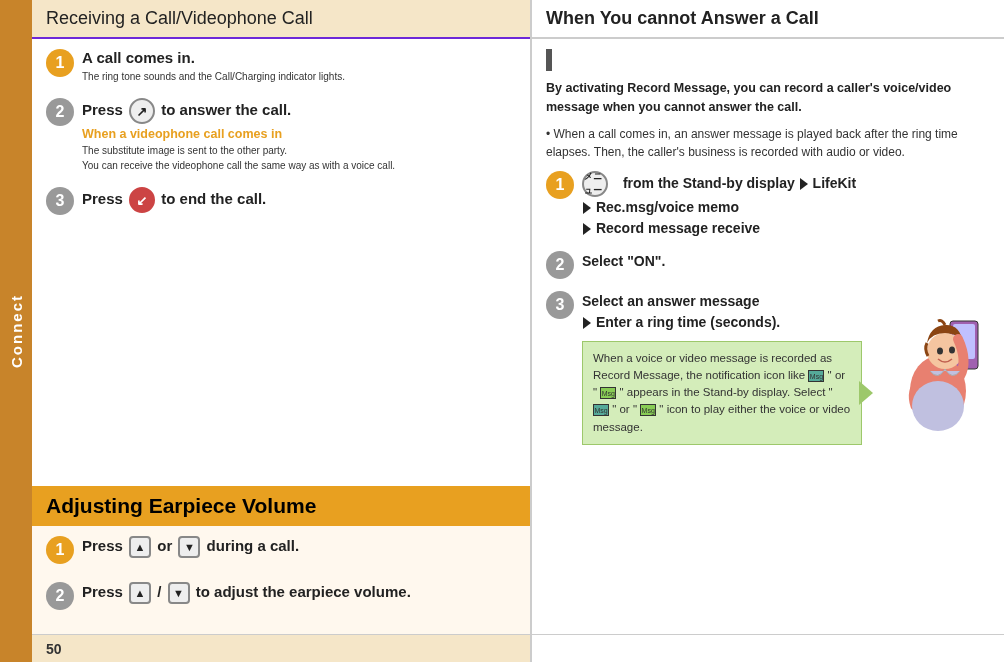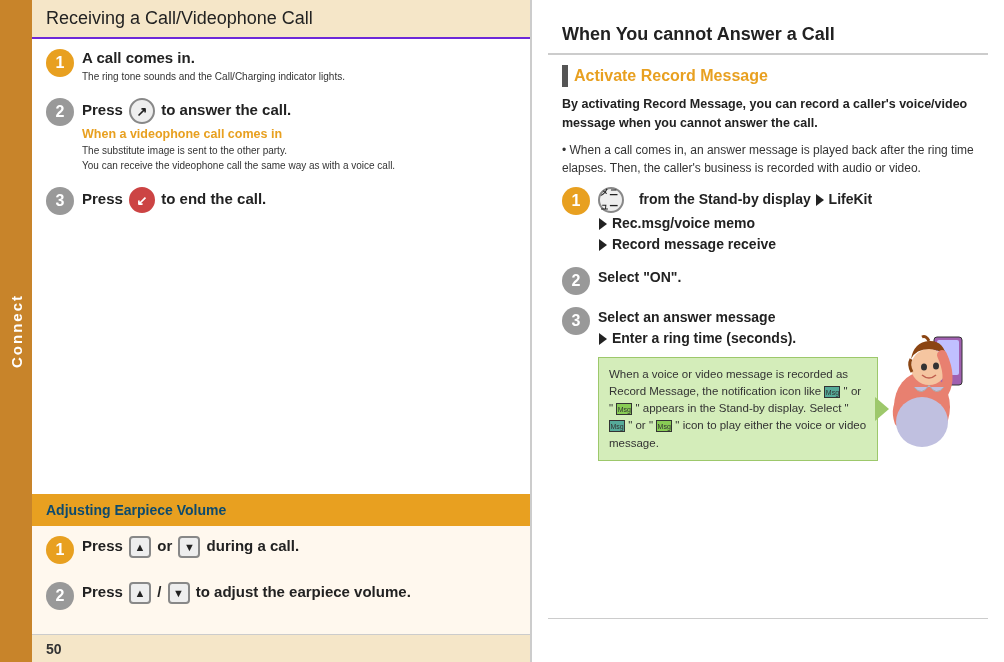--- a/index.html
+++ b/index.html
@@ -59,23 +59,23 @@
       border-bottom: 2px solid #6d28d9;
       padding: 8px 14px;
       font-size: 18px;
       font-weight: normal;
       color: #222;
     }
 
     .section-header-orange {
       background: #e8a020;
       padding: 8px 14px;
-      font-size: 14px;
-      font-weight: bold;
-      color: #0c4a6e;
+      font-size: 21px;
+      font-weight: bold;
+      color: #000000;
     }
 
     .left-top {
       flex: 1;
       padding: 10px 14px;
       background: #fff;
     }
 
     .left-bottom-content {
       padding: 10px 14px;
@@ -157,21 +157,21 @@
       border-radius: 50%;
       background: #eee;
       font-size: 13px;
       vertical-align: middle;
       margin: 0 2px;
     }
 
     
     .right-col {
       flex: 1;
-      padding: 16px;
+      padding: 0;
       background: #fff;
       display: flex;
       flex-direction: column;
     }
 
     .right-header {
       background: #fff;
       padding: 8px 14px;
       font-size: 18px;
       font-weight: bold;
@@ -390,21 +390,20 @@
       </div>
     </div>
 
     <div class="right-col">
       <div class="right-header">When You cannot Answer a Call</div>
 
       <div class="right-content">
 
         <div class="activate-header">
           <div class="activate-bar"></div>
-          <span class="activate-title">Activate Record Message</span>
         </div>
 
         <div class="intro-text">By activating Record Message, you can record a caller's voice/video message when you cannot answer the call.</div>
 
         <div class="bullet-text">When a call comes in, an answer message is played back after the ring time elapses. Then, the caller's business is recorded with audio or video.</div>
 
         <div class="right-step">
           <div class="step-number step-number-1">1</div>
           <div class="right-step-content">
             <div class="right-step-title">

